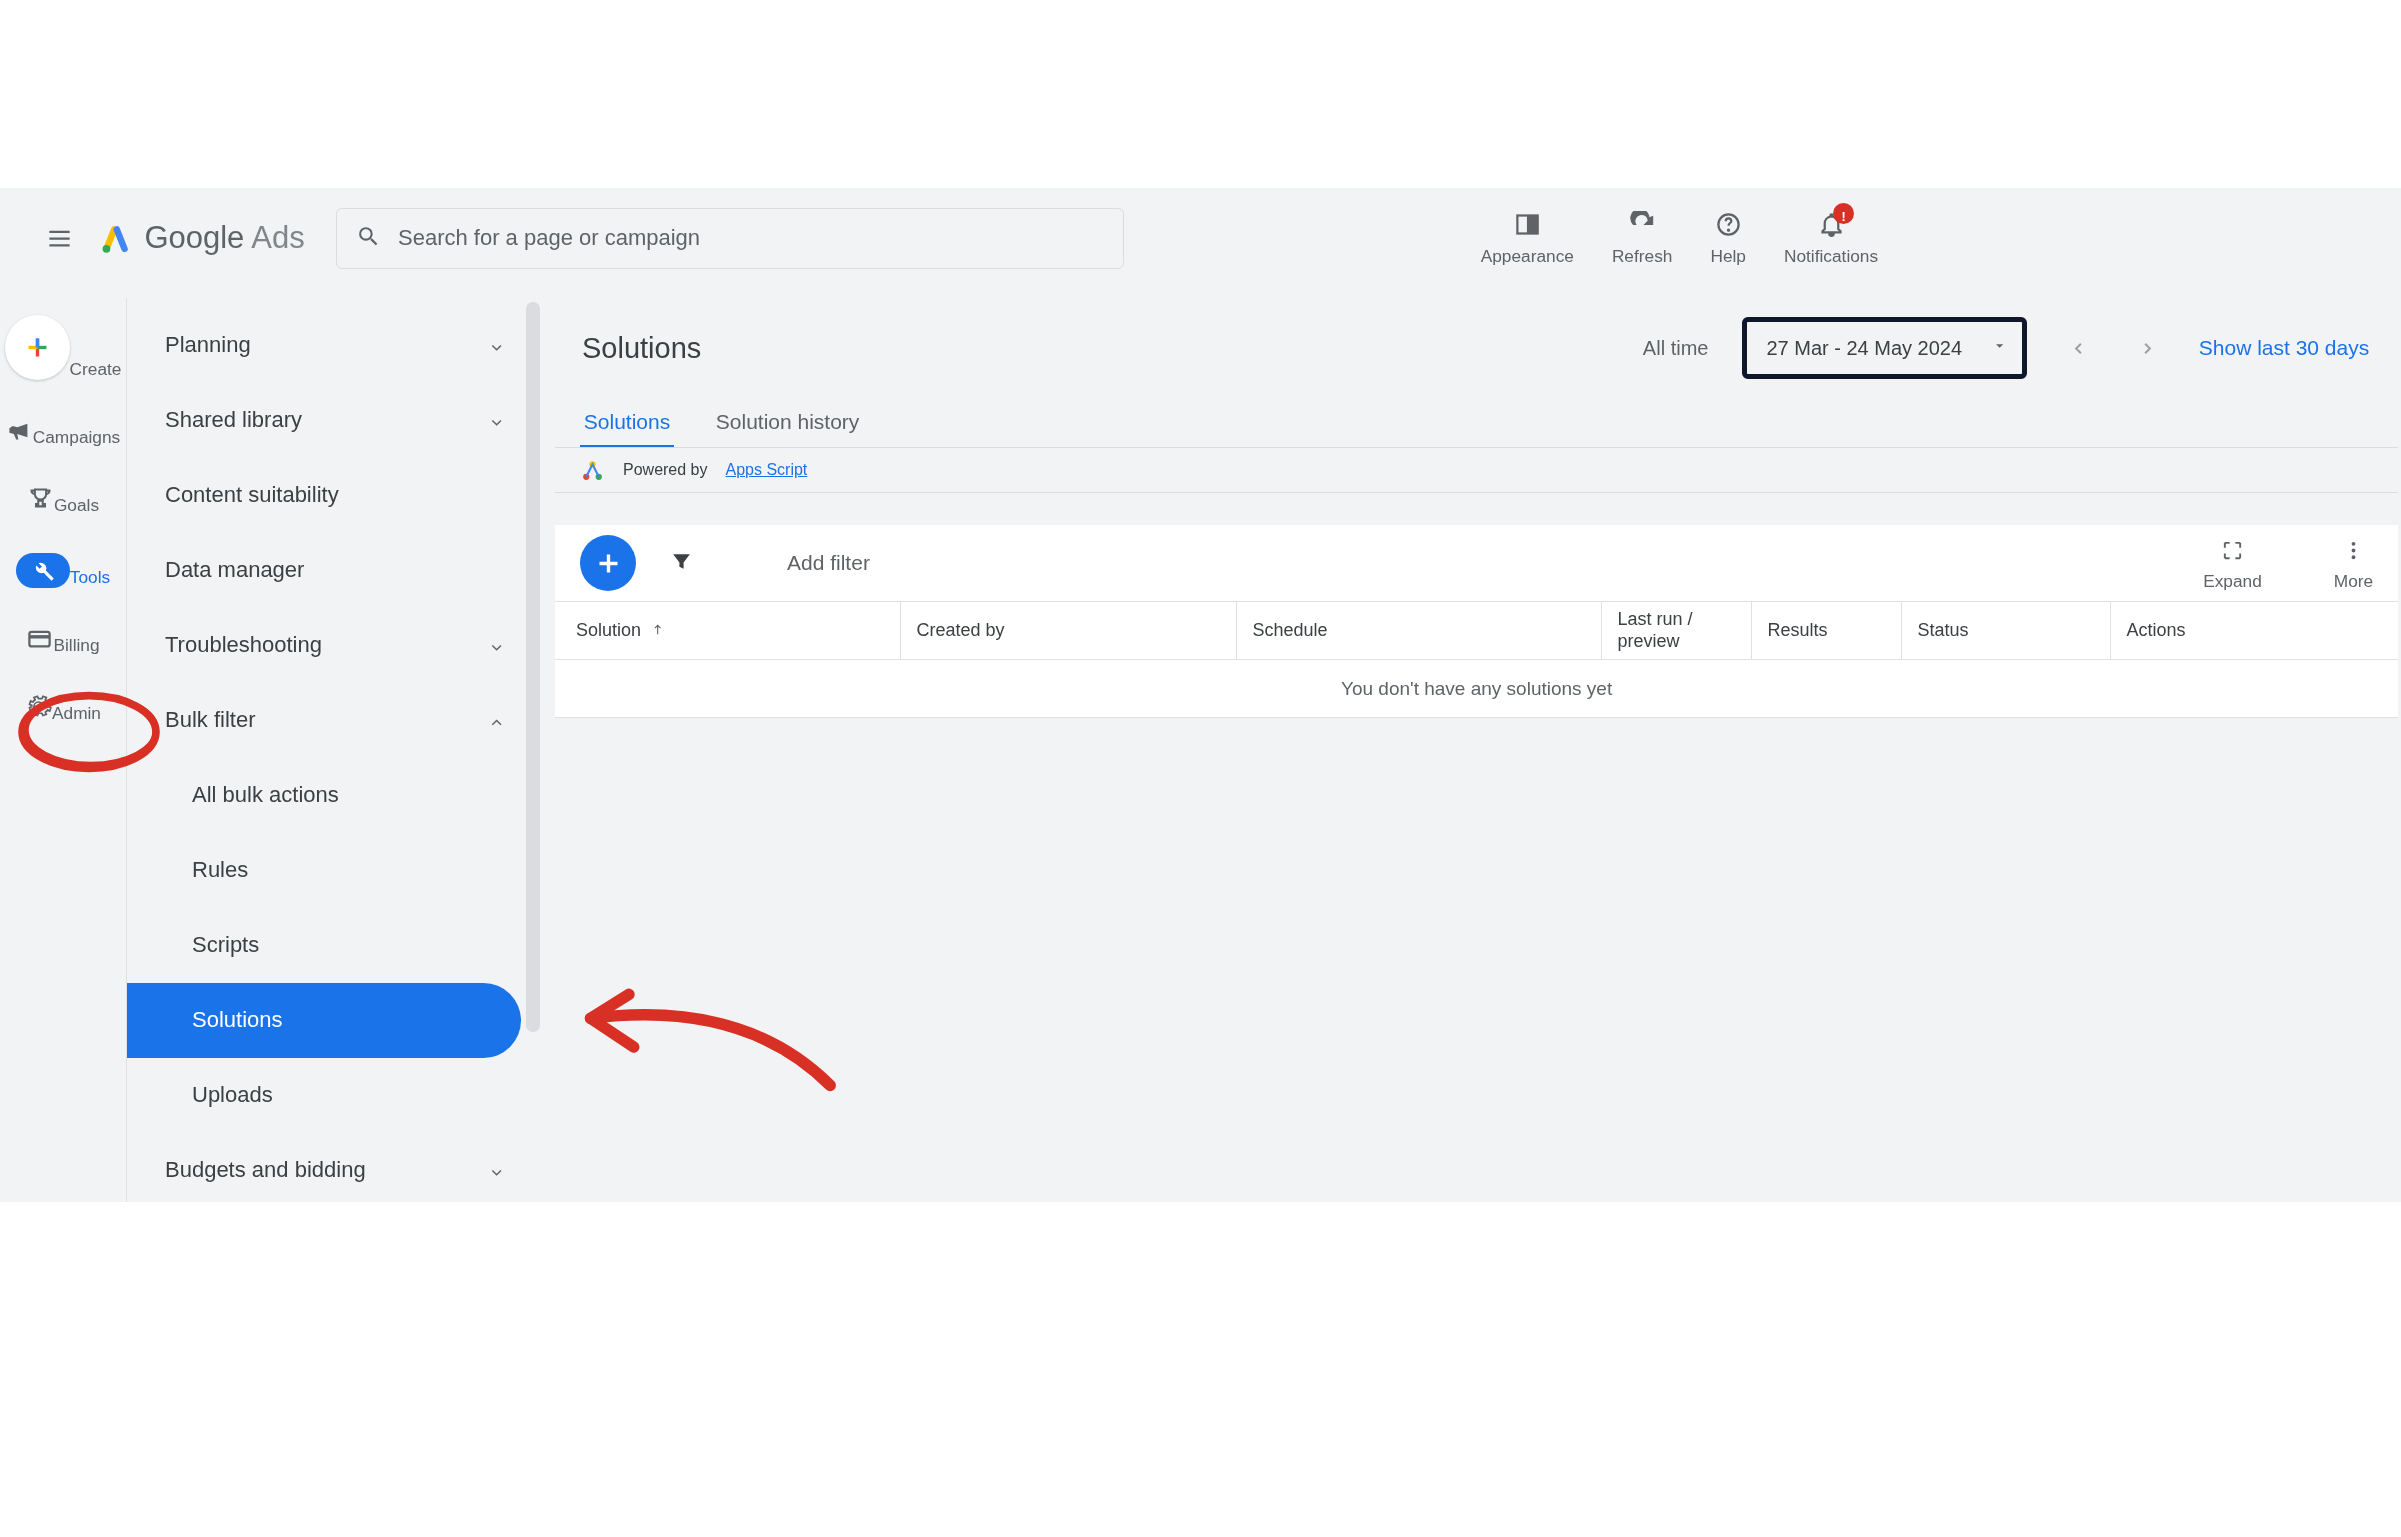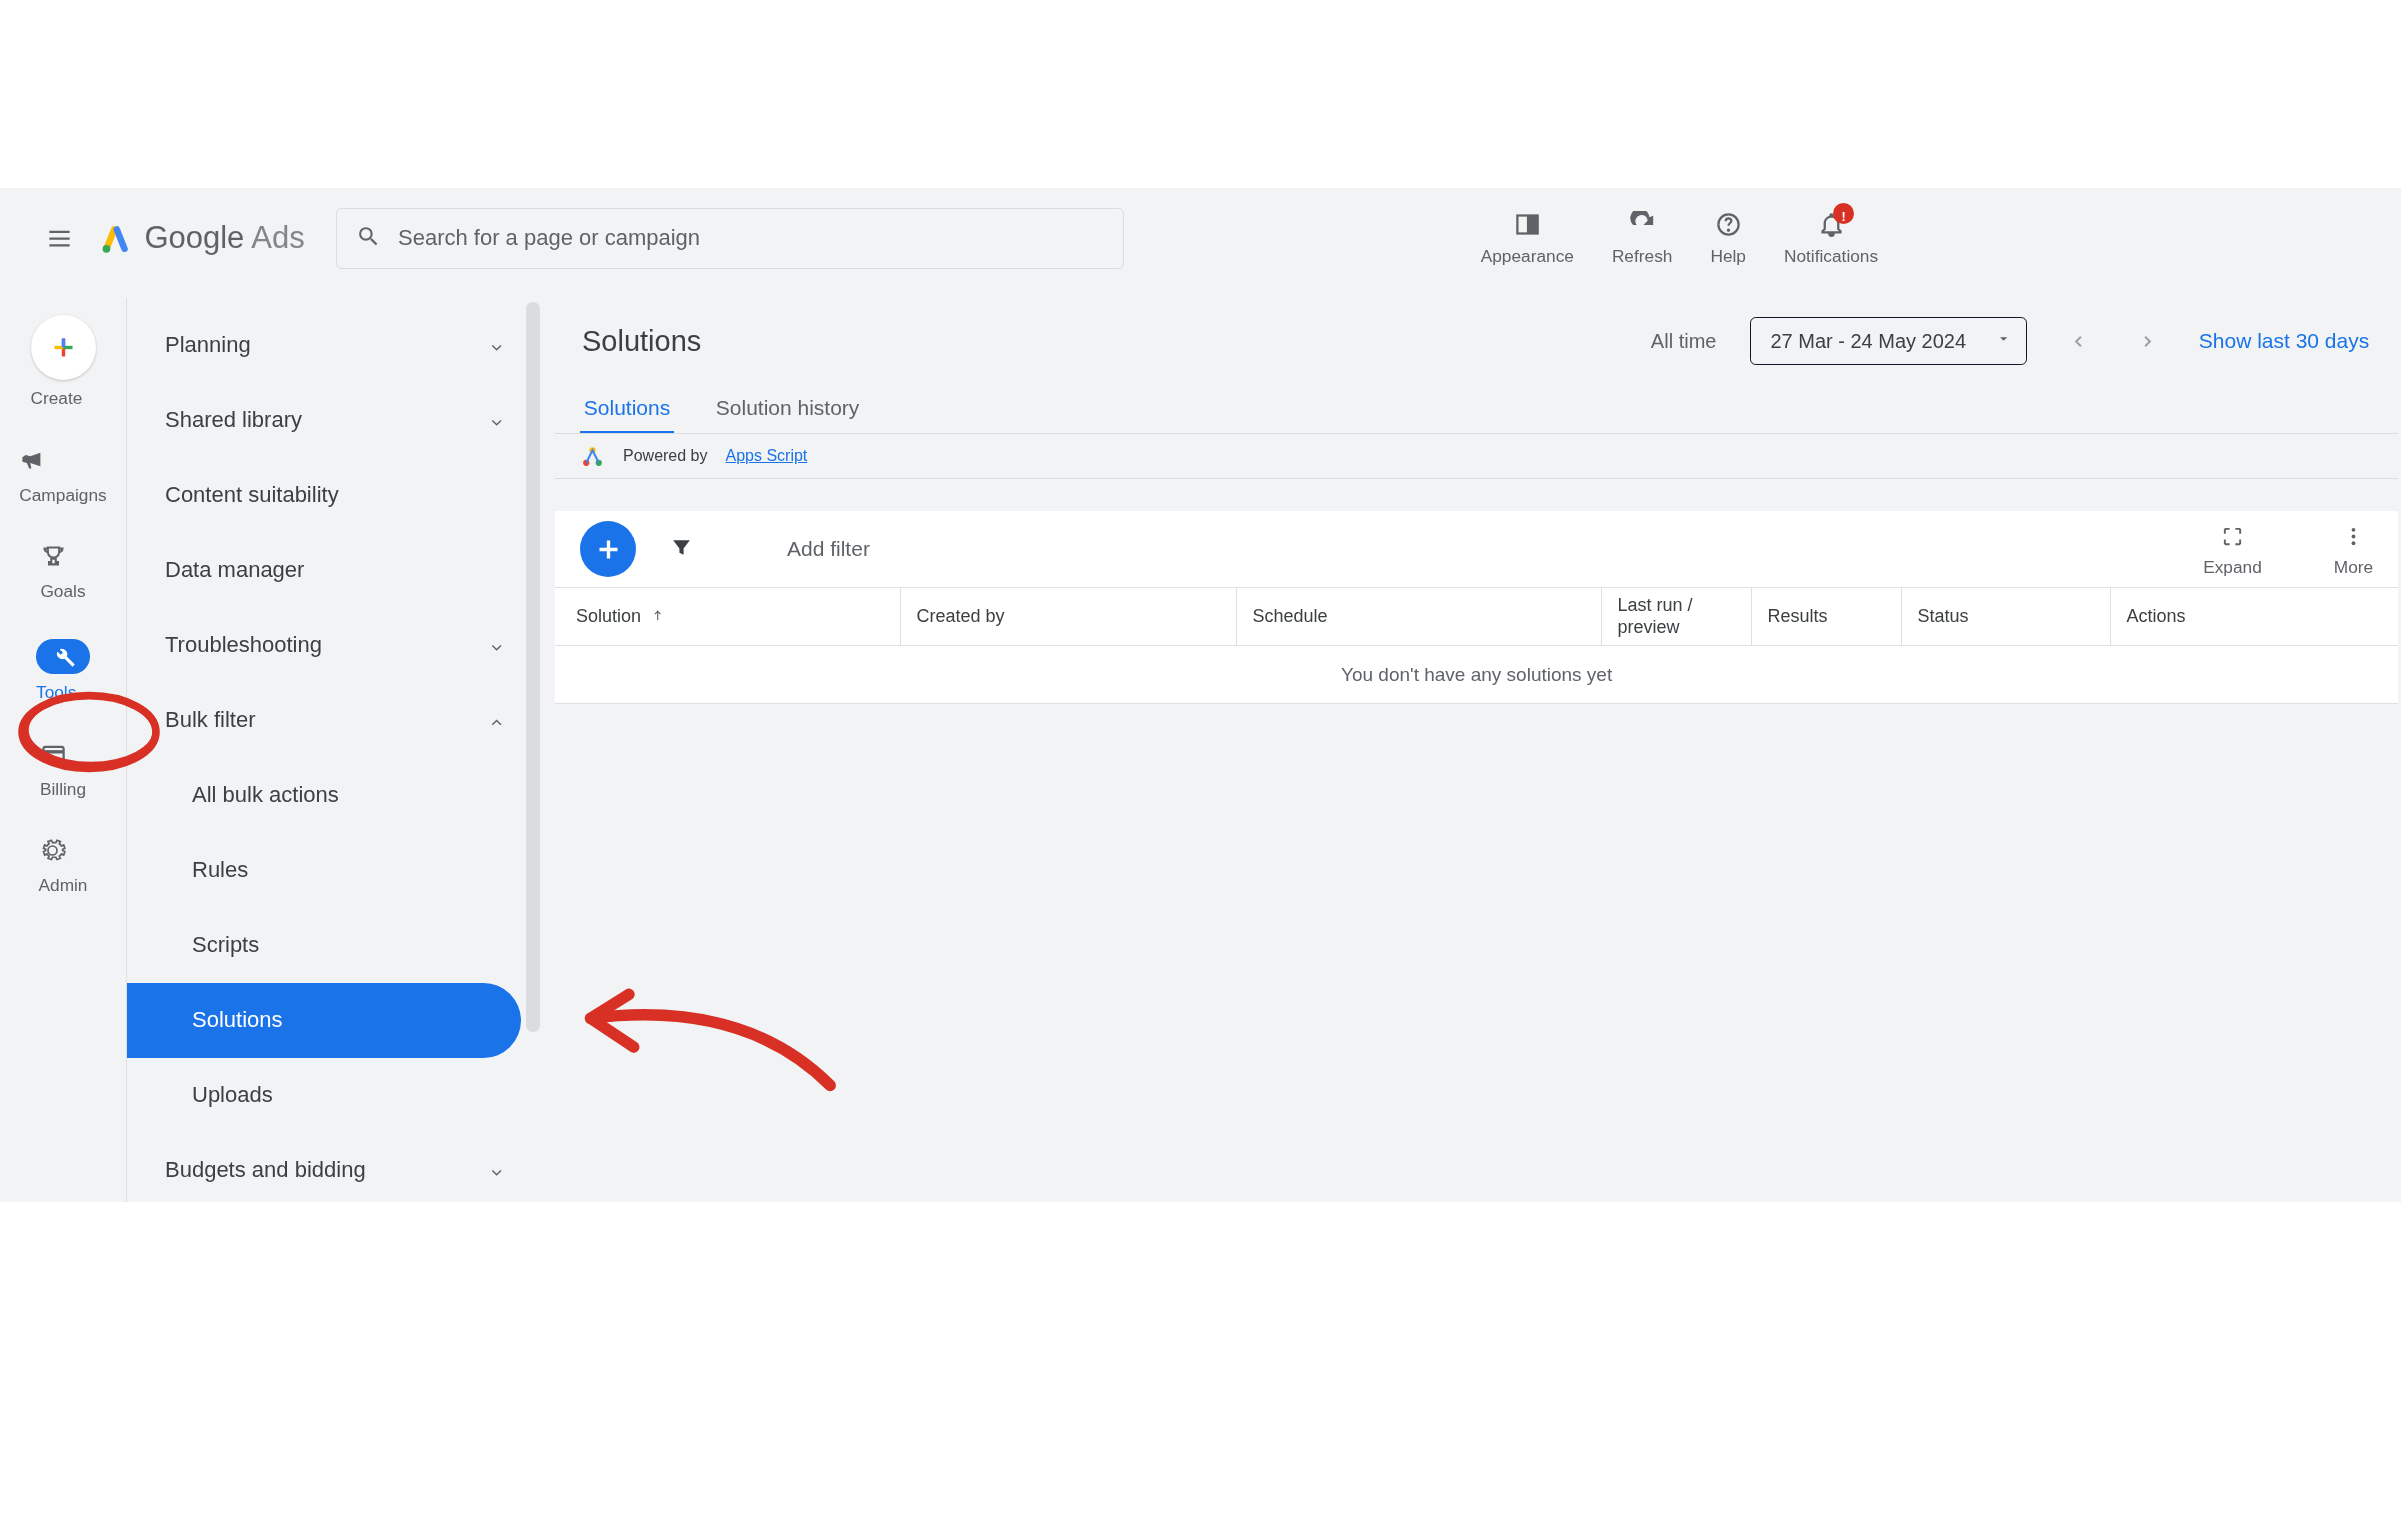--- a/index.html
+++ b/index.html
@@ -23,21 +23,21 @@
   .top-action { display: flex; flex-direction: column; align-items: center; cursor: pointer; }
   .top-action .ic { height: 31px; display: flex; align-items: center; justify-content: center; }
   .top-action svg { width: 27px; height: 27px; fill: #5f6368; stroke: #5f6368; }
   .top-action span { font-size: 17.3px; color: #5f6368; margin-top: 5.8px; }
   .notif-wrap { position: relative; }
   .notif-badge { position: absolute; top: -5.8px; right: -9.6px; width: 21px; height: 21px; border-radius: 50%; background: #d93025; display: flex; align-items: center; justify-content: center; }
   .notif-badge span { color: #fff; font-size: 12.5px; font-weight: bold; }
 
   
   .left-rail { position: absolute; top: 110px; left: 0; width: 127px; height: 905px; display: flex; flex-direction: column; align-items: center; padding-top: 17.3px; border-right: 1px solid #e0e0e0; }
-  .rail-item { display: flex; flex-direction: column; align-items: flex-start; margin-bottom: 37px; cursor: pointer; position: relative; }
+  .rail-item { display: flex; flex-direction: row; align-items: flex-end; margin-bottom: 37px; cursor: pointer; position: relative; }
   .rail-item .circ { width: 65px; height: 65px; border-radius: 50%; background: #fff; box-shadow: 0 1px 2.9px rgba(0,0,0,0.2); display: flex; align-items: center; justify-content: center; }
   .rail-item .pill { width: 54px; height: 35px; border-radius: 17.3px; display: flex; align-items: center; justify-content: center; }
   .rail-item .pill.active { background: #1a73e8; }
   .rail-item svg { width: 27px; height: 27px; }
   .rail-item .lbl { font-size: 17.3px; color: #5f6368; margin-top: 7.7px; }
   .rail-item.active .lbl { color: #1a73e8; }
 
   
   .annot-circle { position: absolute; top: 500px; left: 11.5px; width: 154px; height: 88px; pointer-events: none; }
   .annot-circle svg { width: 100%; height: 100%; }
@@ -54,21 +54,21 @@
   
   .annot-arrow { position: absolute; top: 792px; left: 552px; width: 288px; height: 115px; pointer-events: none; z-index: 20; }
   .annot-arrow svg { width: 100%; height: 100%; }
 
   
   .main { position: absolute; top: 110px; left: 555px; right: 3.8px; height: 905px; }
   .title-row { display: flex; align-items: center; justify-content: space-between; padding: 19px 29px 11.5px 27px; }
   .page-title { font-size: 29px; color: #3c4043; font-weight: 400; }
   .date-block { display: flex; align-items: center; gap: 34px; }
   .date-label { font-size: 20px; color: #5f6368; }
-  .date-picker { border: 1px solid #0f172a; border-radius: 5.8px; height: 48px; padding: 0 13.4px 0 19px; display: flex; align-items: center; font-size: 20px; color: #3c4043; gap: 29px; cursor: pointer; background: #f1f3f4; }
+  .date-picker { border: 5px solid #0f172a; border-radius: 5.8px; height: 62px; padding: 0 13.4px 0 19px; display: flex; align-items: center; font-size: 20px; color: #3c4043; gap: 29px; cursor: pointer; background: #f1f3f4; }
   .date-picker svg { width: 17.3px; height: 17.3px; fill: #5f6368; }
   .nav-arrow { width: 35px; height: 35px; display: flex; align-items: center; justify-content: center; cursor: pointer; }
   .nav-arrow svg { width: 19px; height: 19px; stroke: #9aa0a6; fill: none; stroke-width: 2.5; }
   .link-last { color: #1a73e8; font-size: 21px; cursor: pointer; }
 
   .tabs { display: flex; gap: 38px; padding: 7.7px 0 0 25px; border-bottom: 1px solid #dadce0; }
   .tab { font-size: 21px; color: #5f6368; padding: 11.5px 3.8px; cursor: pointer; border-bottom: 2.9px solid transparent; }
   .tab.active { color: #1a73e8; border-bottom-color: #1a73e8; }
 
   .powered { display: flex; align-items: center; gap: 18px; padding: 9.6px 25px; font-size: 16px; color: #3c4043; border-bottom: 1px solid #dadce0; }

